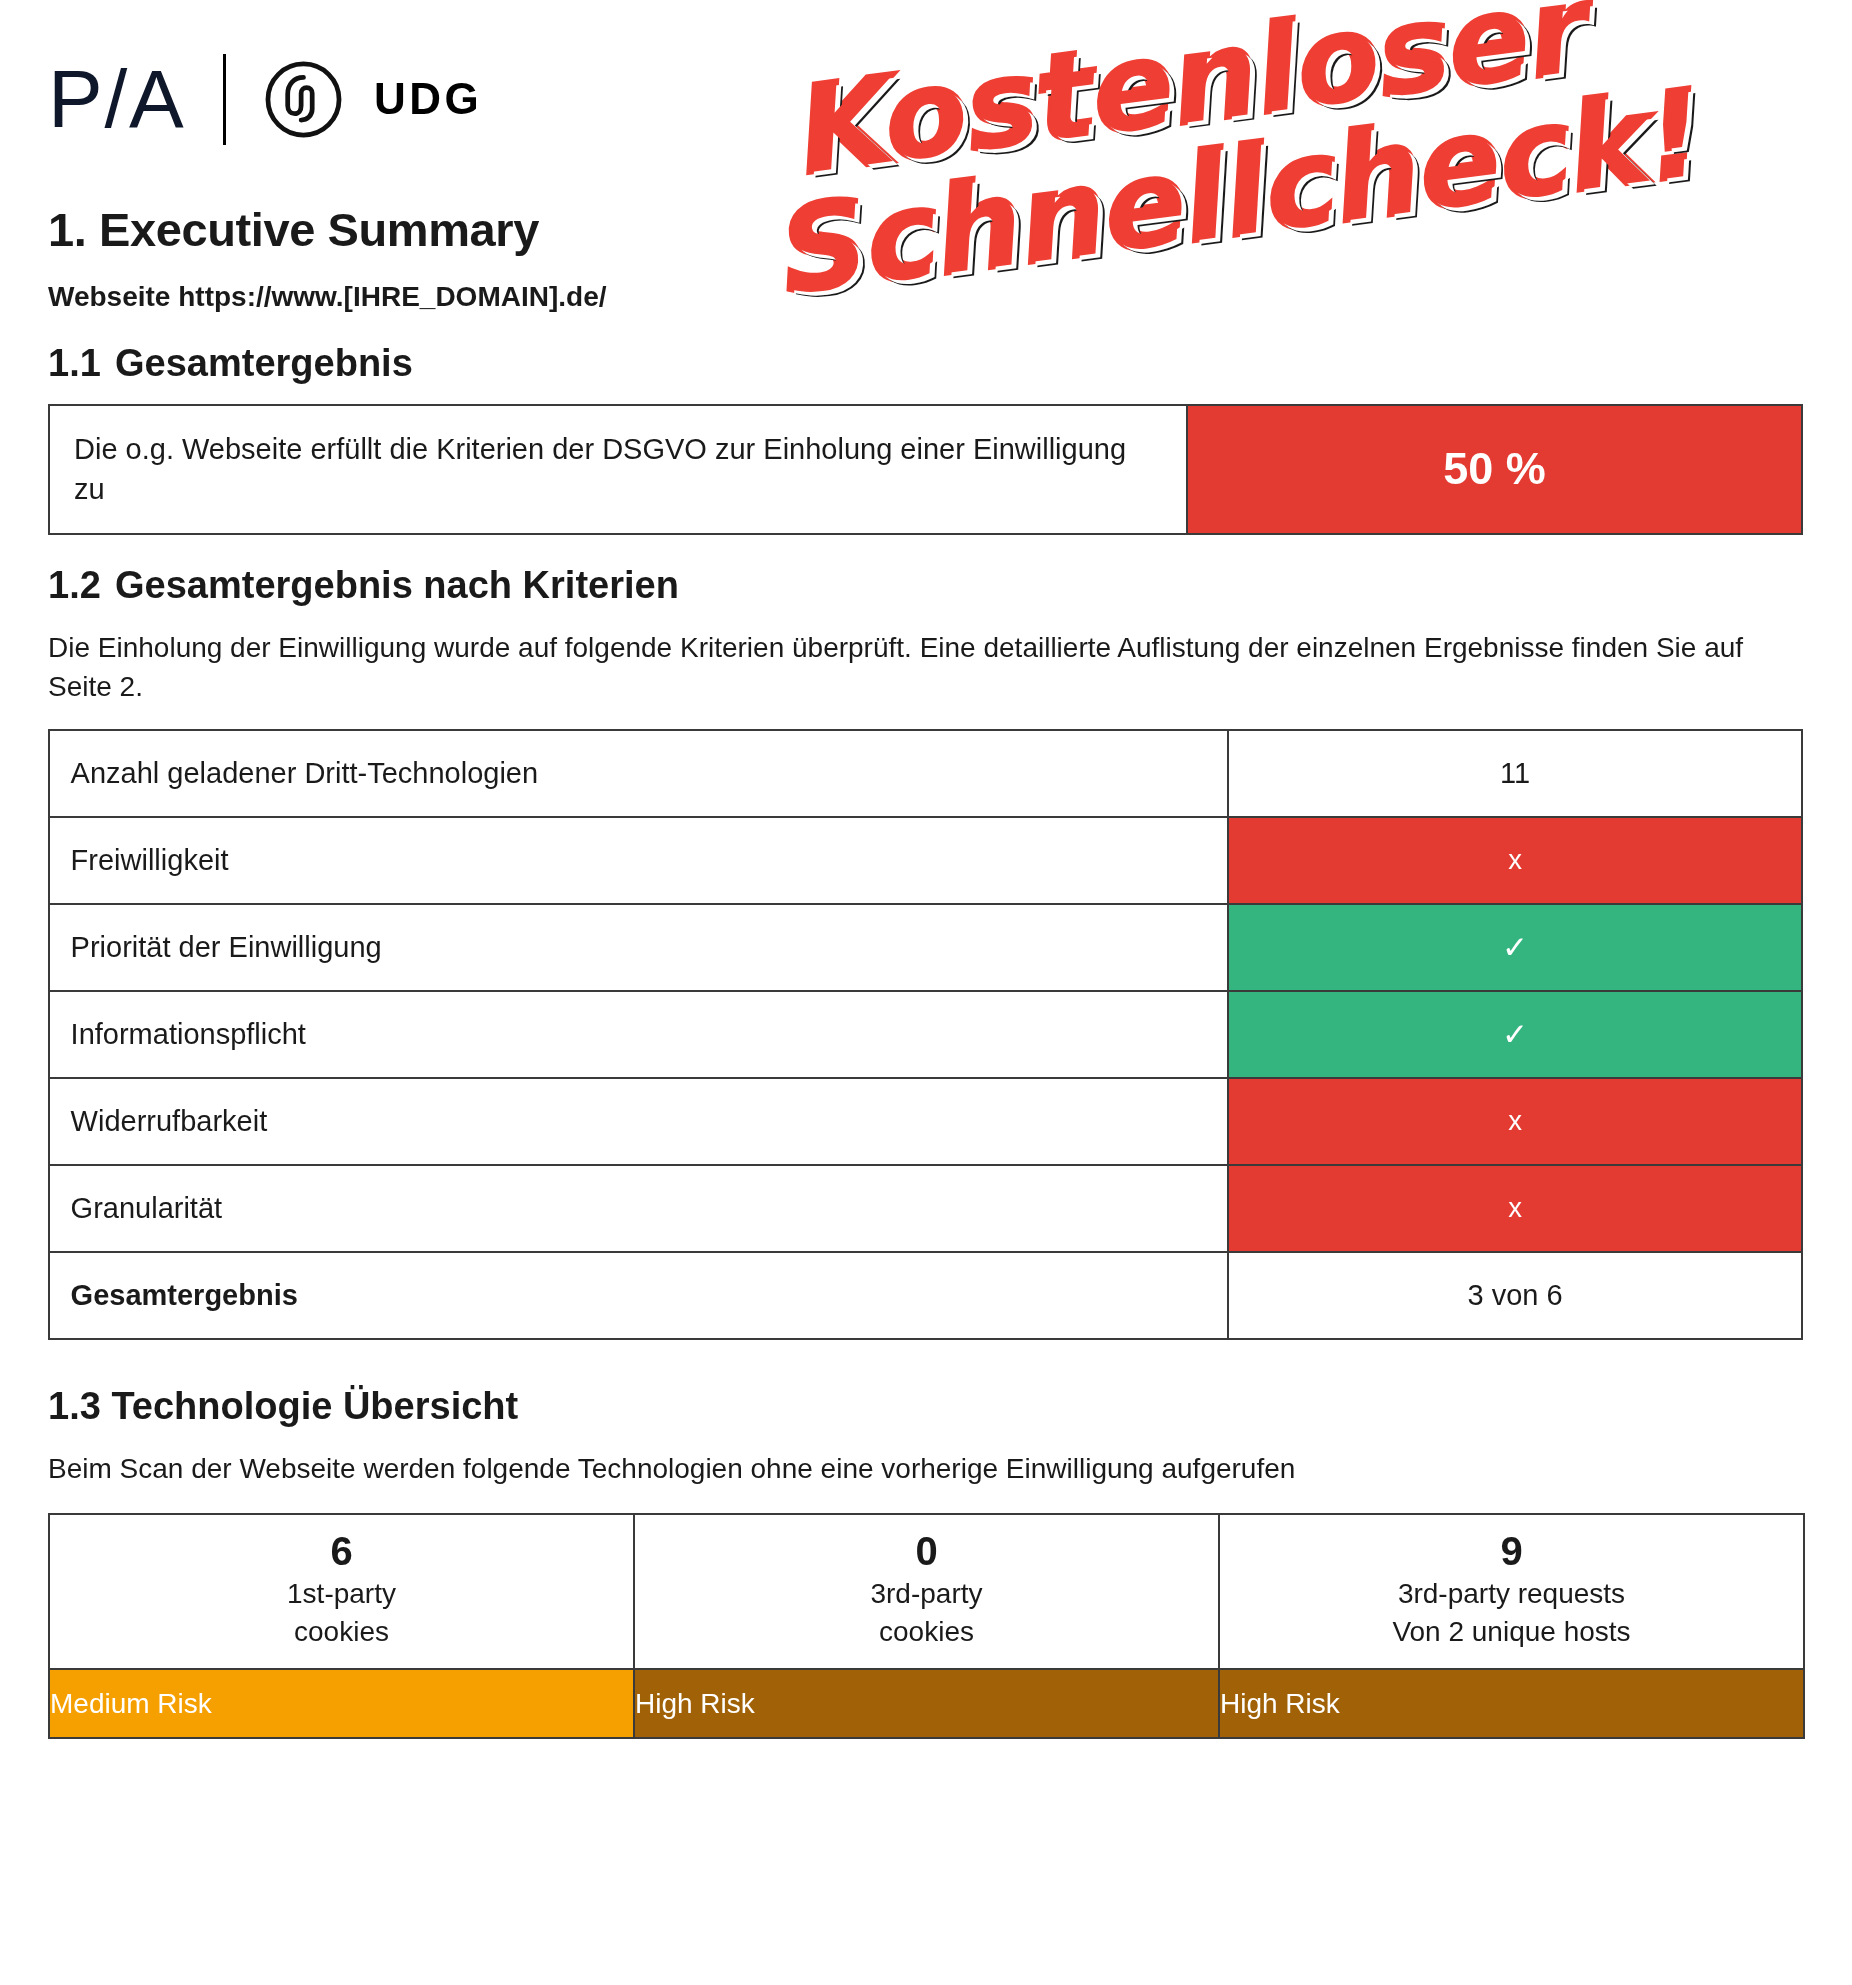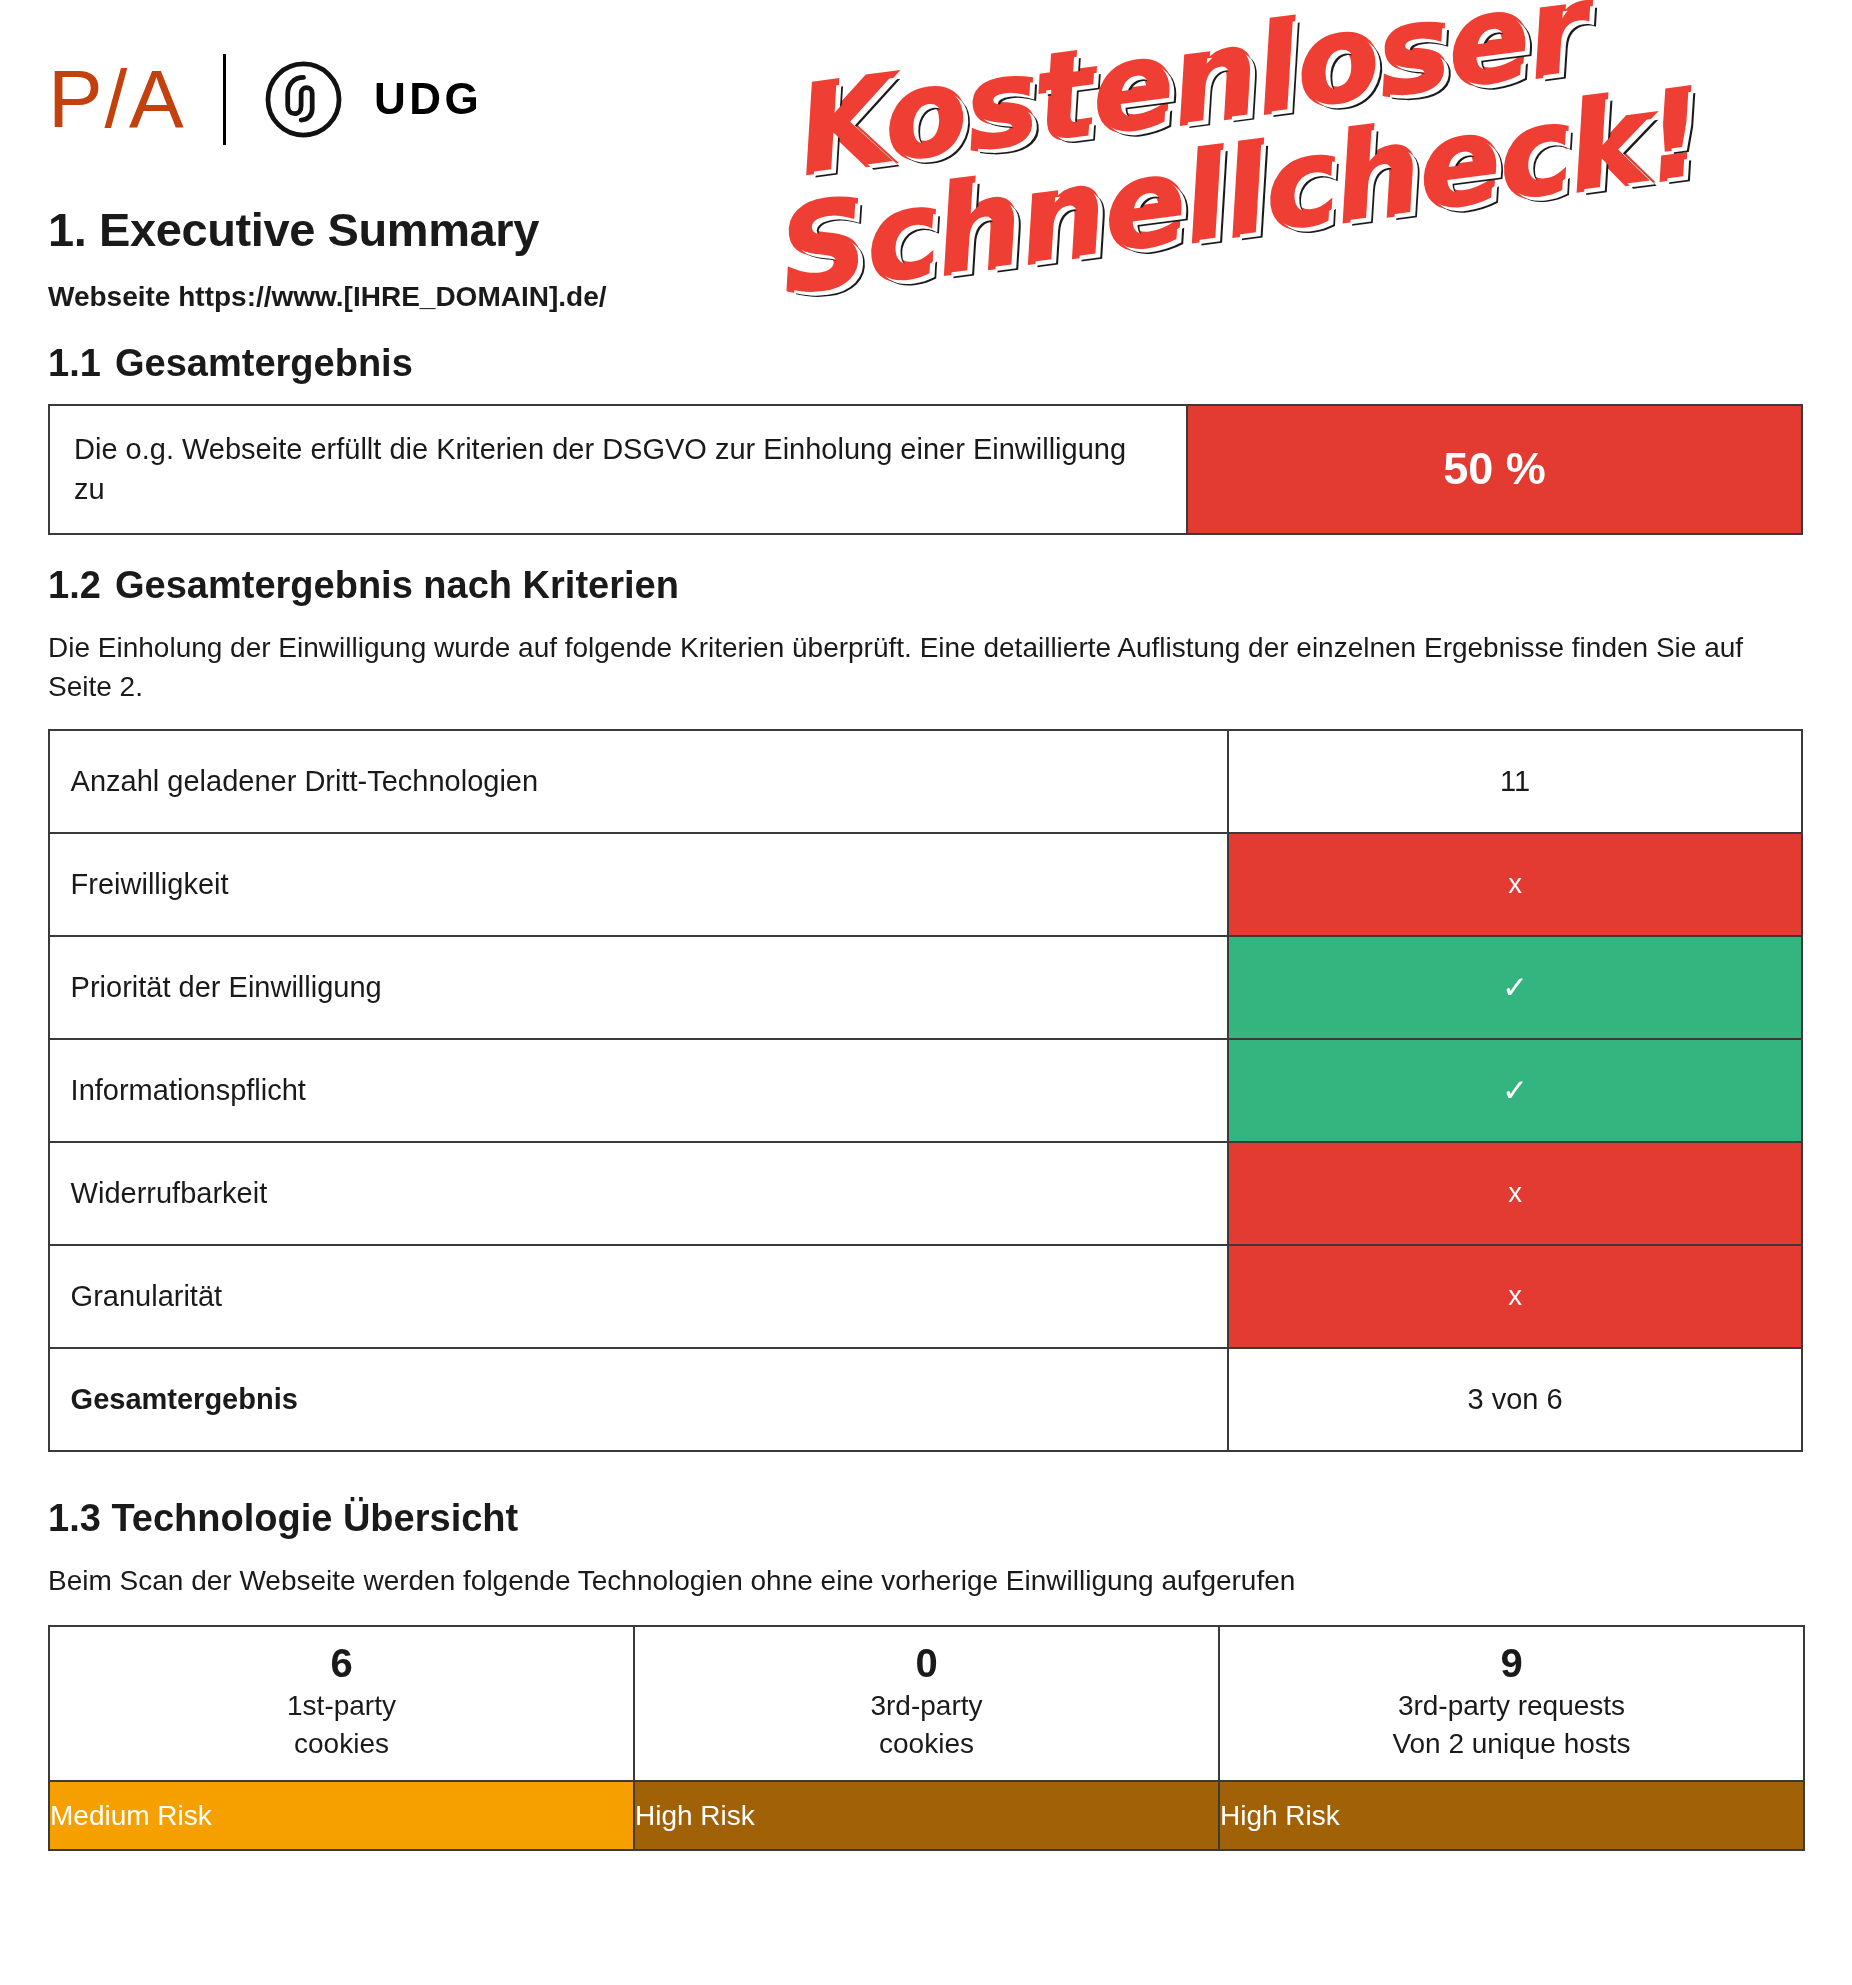--- a/index.html
+++ b/index.html
@@ -34,21 +34,21 @@
     align-items: center;
     gap: 26px;
     margin-top: 15.5px;
   }
   .logo-pa {
     font-size: 82px;
     font-weight: 400;
     letter-spacing: 1.7px;
     line-height: 1;
     font-family: "Liberation Sans", sans-serif;
-    color: #c2410c;
+    color: #0f172a;
   }
   .logo-divider {
     width: 2.6px;
     height: 91px;
     background: #000;
     margin: 0 12px;
   }
   .logo-mark {
     width: 79px;
     height: 79px;
@@ -160,21 +160,21 @@
     height: 77px;
     font-size: 29px;
     padding: 0 20.6px;
     vertical-align: middle;
   }
   table.criteria td.label {
     width: 1136px;
   }
   table.criteria td.value {
     text-align: center;
-    padding: 12px;
+    padding: 4px;
   }
   td.value.red {
     background: #e33a32;
     color: #ffffff;
     font-size: 27.5px;
   }
   td.value.green {
     background: #34b57f;
     color: #ffffff;
     font-size: 31px;

